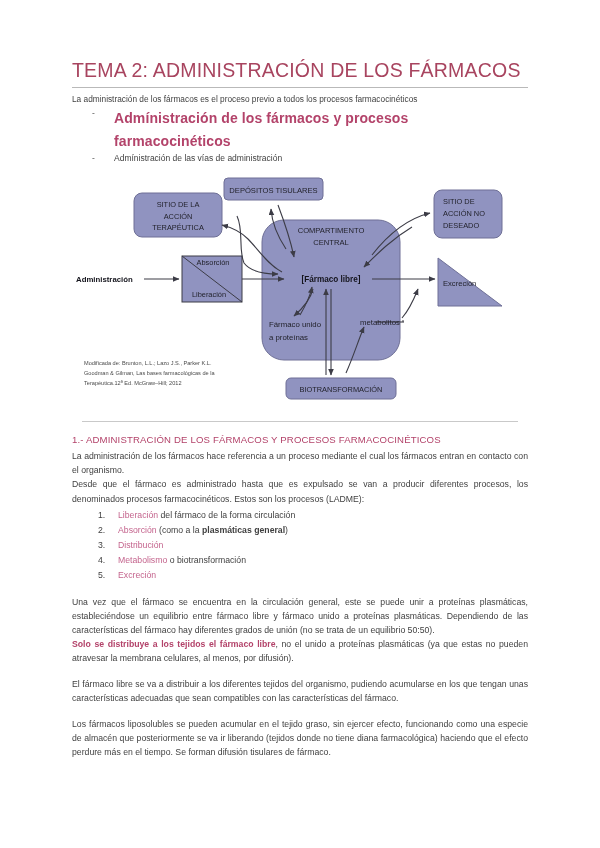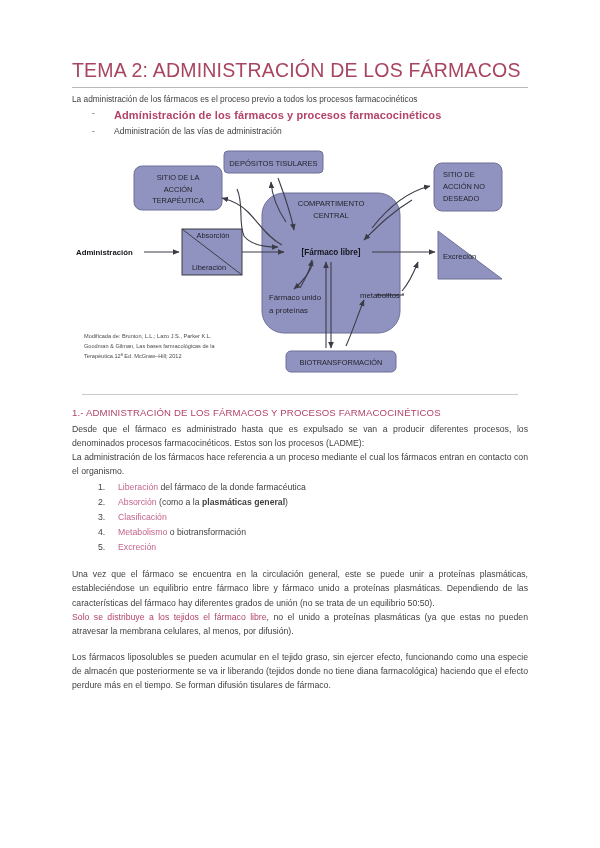--- a/index.html
+++ b/index.html
@@ -58,21 +58,21 @@
     position: relative;
   }
   .dash-list li .dash {
     position: absolute;
     left: 20px; top: 0;
     color: #5a5a5a;
   }
   .dash-list li.hl .txt {
     color: #b3436a;
     font-weight: bold;
-    font-size: 11px;
+    font-size: 14px;
     letter-spacing: 0.1px;
   }
 
   
   .diagram {
     position: relative;
     width: 456px;
     height: 245px;
     margin-top: 9px;
   }
@@ -98,21 +98,21 @@
   p.body {
     font-size: 8.7px;
     line-height: 1.62;
     color: #3f3f3f;
     margin: 0 0 0 0;
     text-align: justify;
   }
   p.spaced { margin-top: 12px; }
   .bold { font-weight: bold; }
   .pink { color: #c4648d; }
-  .crimson-bold { color: #b3436a; font-weight: normal; }
+  .crimson-bold { color: #b3436a; font-weight: bold; }
 
   
   ol.ladme {
     margin: 2px 0 2px 0;
     padding: 0;
     list-style: none;
   }
   ol.ladme li {
     font-size: 8.7px;
     line-height: 1.72;
@@ -137,21 +137,21 @@
 
     <p class="intro-line">La administración de los fármacos es el proceso previo a todos los procesos farmacocinéticos</p>
 
     <ul class="dash-list">
       <li class="hl">
         <span class="dash">-</span>
         <span class="txt">Admínistración de los fármacos y procesos farmacocinéticos</span>
       </li>
       <li>
         <span class="dash">-</span>
-        <span class="txt">Administración de las vías de administración</span>
+        <span class="txt">Admínistración de las vías de administración</span>
       </li>
     </ul>
 
     <div class="diagram">
       <svg width="456" height="245" viewBox="0 0 456 245" xmlns="http://www.w3.org/2000/svg">
         <defs>
           <marker id="ah" markerWidth="7" markerHeight="7" refX="5.6" refY="2.6" orient="auto" markerUnits="strokeWidth">
             <path d="M0,0 L6,2.6 L0,5.2 z" fill="#3c3c46"></path>
           </marker>
           <marker id="ahs" markerWidth="7" markerHeight="7" refX="5.6" refY="2.6" orient="auto" markerUnits="strokeWidth">
@@ -236,47 +236,48 @@
 
         <text x="12" y="190" font-family="Liberation Sans, sans-serif" font-size="5.6" fill="#4a4a4a">Modificada de: Brunton, L.L.; Lazo J.S., Parker K.L.</text>
         <text x="12" y="200" font-family="Liberation Sans, sans-serif" font-size="5.6" fill="#4a4a4a">Goodman &amp; Gilman, Las bases farmacológicas de la</text>
         <text x="12" y="210" font-family="Liberation Sans, sans-serif" font-size="5.6" fill="#4a4a4a">Terapéutica.12ª Ed. McGraw–Hill; 2012</text>
       </svg>
       <div class="dgm-rule"></div>
     </div>
 
     <h2 class="sec-heading">1.- ADMINISTRACIÓN DE LOS FÁRMACOS Y PROCESOS FARMACOCINÉTICOS</h2>
 
+    <p class="body">La administración de los fármacos hace referencia a un proceso mediante el cual los fármacos entran en contacto con el organismo.</p>
     <p class="body">Desde que el fármaco es administrado hasta que es expulsado se van a producir diferentes procesos, los denominados procesos farmacocinéticos. Estos son los procesos (LADME):</p>
-    <p class="body">La administración de los fármacos hace referencia a un proceso mediante el cual los fármacos entran en contacto con el organismo.</p>
 
     <ol class="ladme">
       <li>
         <span class="num">1.</span>
-        <span class="pink">Liberación</span><span> del fármaco de la donde farmacéutica</span>
+        <span class="pink">Liberación</span><span> del fármaco de la forma circulación</span>
       </li>
       <li>
         <span class="num">2.</span>
         <span class="pink">Absorción</span><span> (como a la </span><span class="bold">plasmáticas general</span><span>)</span>
       </li>
       <li>
         <span class="num">3.</span>
-        <span class="pink">Clasificación</span><span></span>
+        <span class="pink">Distribución</span><span></span>
       </li>
       <li>
         <span class="num">4.</span>
         <span class="pink">Metabolismo</span><span> o biotransformación</span>
       </li>
       <li>
         <span class="num">5.</span>
         <span class="pink">Excreción</span><span></span>
       </li>
     </ol>
 
     <p class="body spaced">Una vez que el fármaco se encuentra en la circulación general, este se puede unir a proteínas plasmáticas, estableciéndose un equilibrio entre fármaco libre y fármaco unido a proteínas plasmáticas. Dependiendo de las características del fármaco hay diferentes grados de unión (no se trata de un equilibrio 50:50).</p>
 
     <p class="body"><span class="crimson-bold">Solo se distribuye a los tejidos el fármaco libre</span><span>, no el unido a proteínas plasmáticas (ya que estas no pueden atravesar la membrana celulares, al menos, por difusión).</span></p>
 
+    <p class="body spaced">El fármaco libre se va a distribuir a los diferentes tejidos del organismo, pudiendo acumularse en los que tengan unas características adecuadas que sean compatibles con las características del fármaco.</p>
 
     <p class="body spaced">Los fármacos liposolubles se pueden acumular en el tejido graso, sin ejercer efecto, funcionando como una especie de almacén que posteriormente se va ir liberando (tejidos donde no tiene diana farmacológica) haciendo que el efecto perdure más en el tiempo. Se forman difusión tisulares de fármaco.</p>
 
   </div>
 </div>
 
 </body></html>

